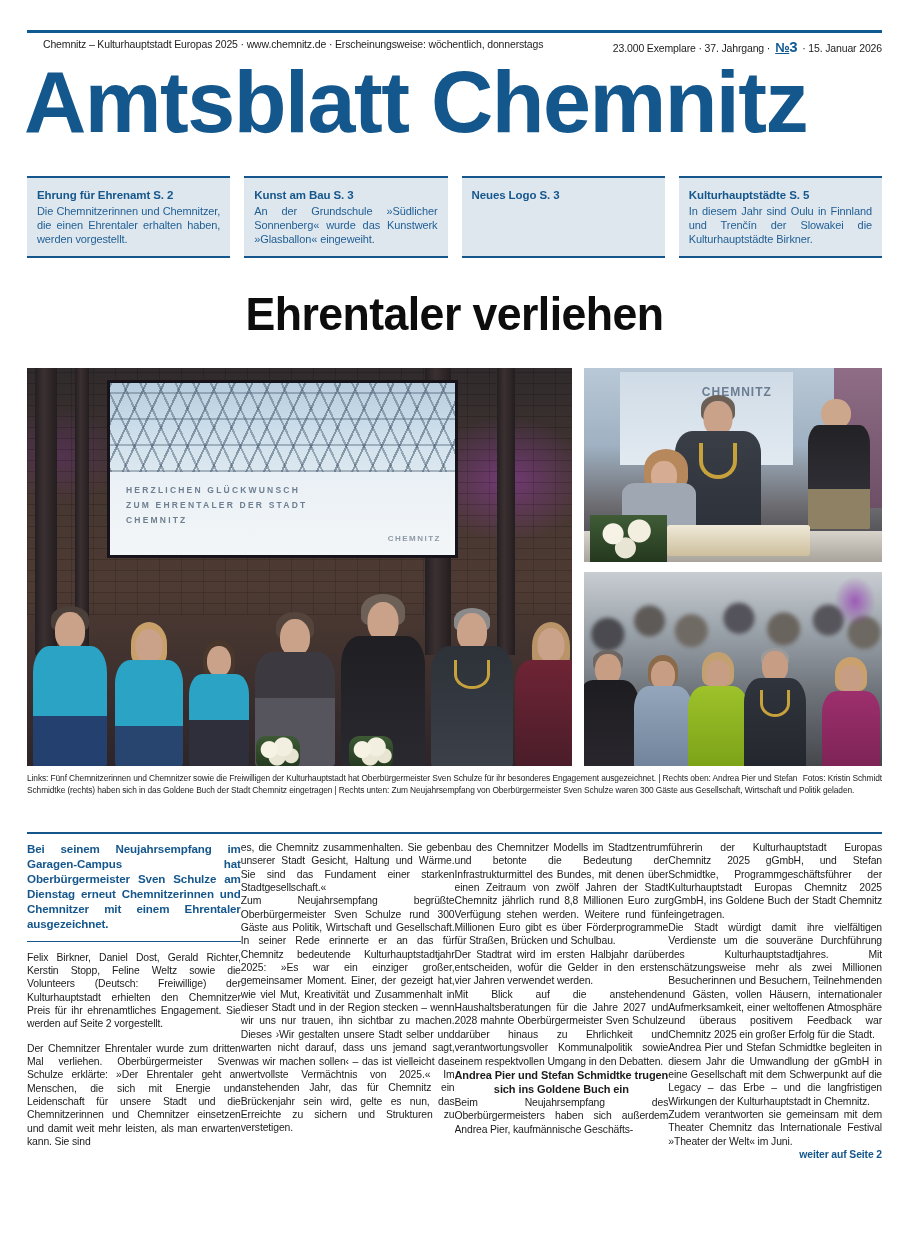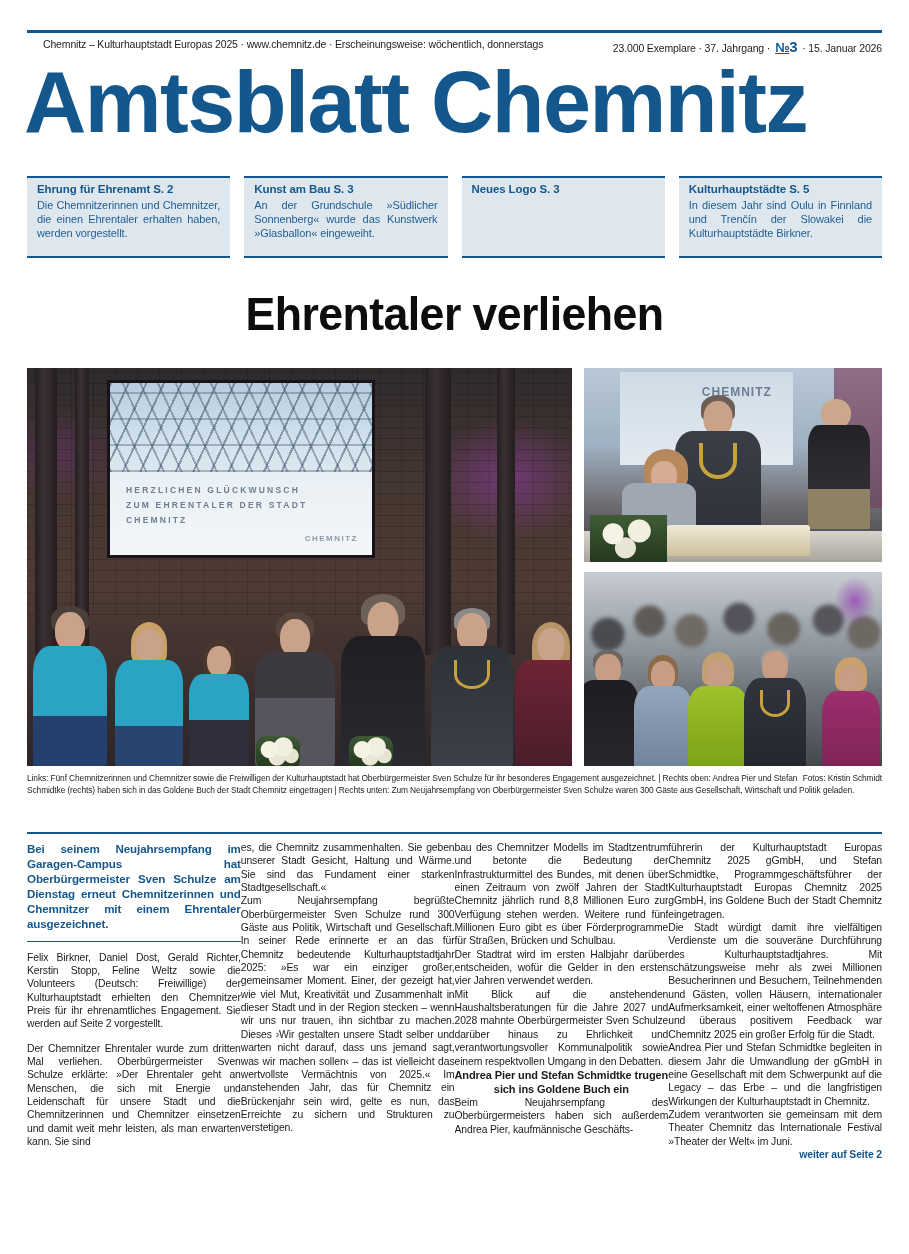--- a/index.html
+++ b/index.html
@@ -93,21 +93,21 @@
     width: 855px;
     height: 82px;
     display: flex;
     gap: 14px;
   }
   .teaser {
     flex: 1 1 0;
     background: #dfe7ee;
     border-top: 2px solid #15578d;
     border-bottom: 2px solid #15578d;
-    padding: 4px 10px 5px 10px;
+    padding: 10px 10px 5px 10px;
     box-sizing: border-box;
     color: #15578d;
   }
   .teaser-title {
     font-size: 11.5px;
     font-weight: bold;
     line-height: 15px;
     letter-spacing: -0.1px;
     margin-bottom: 1px;
   }
@@ -168,21 +168,21 @@
     opacity: 0.75;
   }
   .hall-col {
     position: absolute;
     top: 0; height: 72%;
     background: linear-gradient(90deg, #241f22, #3b3031 40%, #241e20);
   }
   .screen {
     position: absolute;
     left: 80px; top: 12px;
-    width: 268px; height: 178px;
+    width: 351px; height: 178px;
     background: linear-gradient(180deg, #d3e0ea 0%, #e6eef4 36%, #f3f6f8 100%);
     border: 3px solid #16131a;
     box-sizing: border-box;
   }
   .screen-truss {
     position: absolute; left: 0; top: 0; width: 100%; height: 52%;
     background:
       linear-gradient(180deg, #b8cdde 0%, #cfe0ec 60%, #dde8f0 100%);
   }
   .screen-truss:before {

